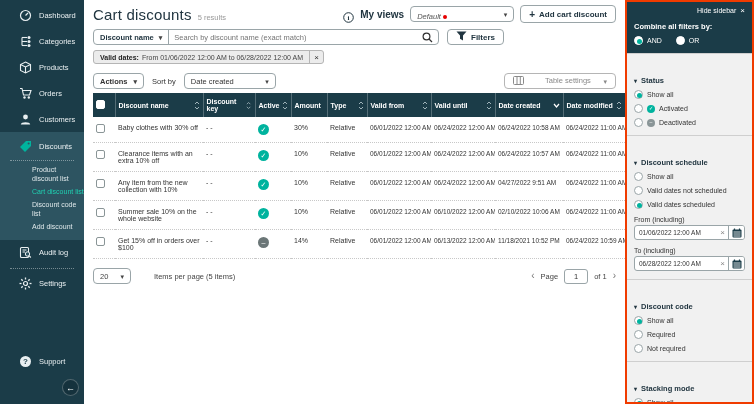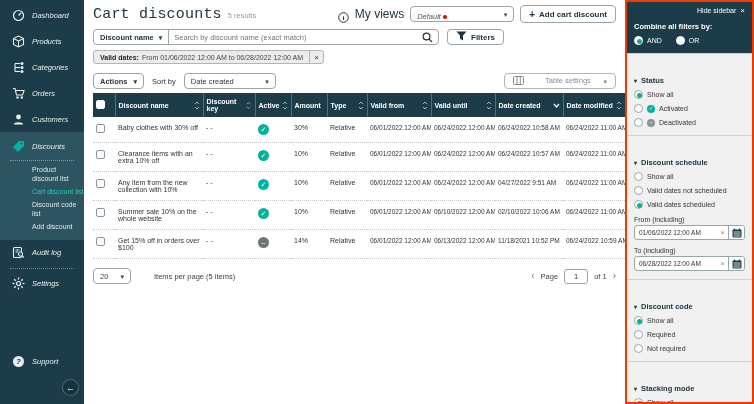--- a/index.html
+++ b/index.html
@@ -9,42 +9,42 @@
     display: flex;
     background: #fff;
     color: #333;
     overflow: hidden;
   }
   
   .leftnav {
     width: 84px; flex: 0 0 84px; background: #1b3c48; color: #e9eff1;
     position: relative; font-size: 7.5px; padding-top: 2px;
   }
-  .nav-item { display:flex; align-items:center; gap:7px; padding-left:11px; height:26px; cursor:pointer;font-style:italic; }
+  .nav-item { display:flex; align-items:center; gap:7px; padding-left:18px; height:26px; cursor:pointer; }
   .nav-icon { width:14px; height:14px; display:flex; align-items:center; justify-content:center; flex:0 0 14px; }
   .nav-active-block { background:#2d5461; padding:2px 0 6px; }
   .nav-active-block .nav-item { height:24px; }
   .nav-dotted { border-top:1px dotted rgba(255,255,255,.4); margin:2px 10px; }
   .subitem { padding:2px 0 2px 32px; font-size:7px; color:#dfe8ea; cursor:pointer; line-height:1.3; }
   .subitem.active { color:#1fd0b1; }
   .nav-support { position:absolute; bottom:30px; left:0; right:0; }
   .collapse-btn {
     position:absolute; bottom:8px; right:5px; width:17px; height:17px; border-radius:50%;
     background:#15323d; color:#fff; display:flex; align-items:center; justify-content:center;
     font-size:9px; cursor:pointer; border:1px solid rgba(255,255,255,.25);
   }
   
   .main { flex:1 1 auto; min-width:0; padding:5px 9px 0 9px; background:#fff; }
   .header-row { display:flex; align-items:center; justify-content:space-between; }
   .title-group { display:flex; align-items:baseline; gap:6px; }
-  .page-title { font-size:15px; font-weight:400; color:#213540; letter-spacing:.2px;font-family:Liberation Mono, monospace; }
+  .page-title { font-size:15px; font-weight:400; color:#213540; letter-spacing:.2px; }
   .results-count { font-size:7.5px; color:#999; }
   .views-group { display:flex; align-items:center; gap:6px; }
   .info-icon { width:11px; height:11px; }
-  .my-views-label { font-size:12px; font-weight:normal; color:#213540; }
+  .my-views-label { font-size:10px; font-weight:bold; color:#213540; }
   .select-box {
     display:flex; align-items:center; justify-content:space-between; gap:4px;
     border:1px solid #9aa5a8; border-radius:4px; background:#fff; height:16px; padding:0 6px; cursor:pointer;
   }
   .view-select { width:104px; }
   .view-name { font-style:italic; font-size:7.5px; color:#555; }
   .alert-dot { width:4px; height:4px; border-radius:50%; background:#e60000; display:inline-block; margin-left:2px; }
   .caret { font-size:7px; color:#444; line-height:1; }
   .btn {
     display:flex; align-items:center; gap:4px; border:1px solid #9aa5a8; border-radius:4px;
@@ -139,39 +139,39 @@
       <svg width="13" height="13" viewBox="0 0 13 13">
           <circle cx="6.5" cy="6.5" r="5" fill="none" stroke="#e9eff1" stroke-width="1.2"></circle>
           <line x1="6.5" y1="6.5" x2="9" y2="4" stroke="#e9eff1" stroke-width="1.2"></line>
         </svg>
     </span>
     <span>Dashboard</span>
   </div>
   <div class="nav-item">
     <span class="nav-icon">
       <svg width="13" height="13" viewBox="0 0 13 13">
-          <path d="M6.5 1 L11.5 3.5 V9.5 L6.5 12 L1.5 9.5 V3.5 Z" fill="none" stroke="#e9eff1" stroke-width="1.1"></path>
-          <path d="M1.5 3.5 L6.5 6 L11.5 3.5 M6.5 6 V12" fill="none" stroke="#e9eff1" stroke-width="1.1"></path>
-        </svg>
-    </span>
-    <span>Products</span>
-  </div>
-  <div class="nav-item">
-    <span class="nav-icon">
-      <svg width="13" height="13" viewBox="0 0 13 13">
           <line x1="3" y1="2.5" x2="3" y2="10.5" stroke="#e9eff1" stroke-width="1.1"></line>
           <line x1="3" y1="2.5" x2="8" y2="2.5" stroke="#e9eff1" stroke-width="1.1"></line>
           <line x1="3" y1="6.5" x2="8" y2="6.5" stroke="#e9eff1" stroke-width="1.1"></line>
           <line x1="3" y1="10.5" x2="8" y2="10.5" stroke="#e9eff1" stroke-width="1.1"></line>
           <circle cx="10" cy="2.5" r="1.5" fill="#e9eff1"></circle>
           <circle cx="10" cy="6.5" r="1.5" fill="#e9eff1"></circle>
           <circle cx="10" cy="10.5" r="1.5" fill="#e9eff1"></circle>
         </svg>
     </span>
     <span>Categories</span>
+  </div>
+  <div class="nav-item">
+    <span class="nav-icon">
+      <svg width="13" height="13" viewBox="0 0 13 13">
+          <path d="M6.5 1 L11.5 3.5 V9.5 L6.5 12 L1.5 9.5 V3.5 Z" fill="none" stroke="#e9eff1" stroke-width="1.1"></path>
+          <path d="M1.5 3.5 L6.5 6 L11.5 3.5 M6.5 6 V12" fill="none" stroke="#e9eff1" stroke-width="1.1"></path>
+        </svg>
+    </span>
+    <span>Products</span>
   </div>
   <div class="nav-item">
     <span class="nav-icon">
       <svg width="13" height="13" viewBox="0 0 13 13">
           <path d="M1 1.5 H3 L4.5 8 H10.5 L12 3.5 H3.6" fill="none" stroke="#e9eff1" stroke-width="1.1"></path>
           <circle cx="5.5" cy="10.5" r="1.2" fill="#e9eff1"></circle>
           <circle cx="9.8" cy="10.5" r="1.2" fill="#e9eff1"></circle>
         </svg>
     </span>
     <span>Orders</span>

